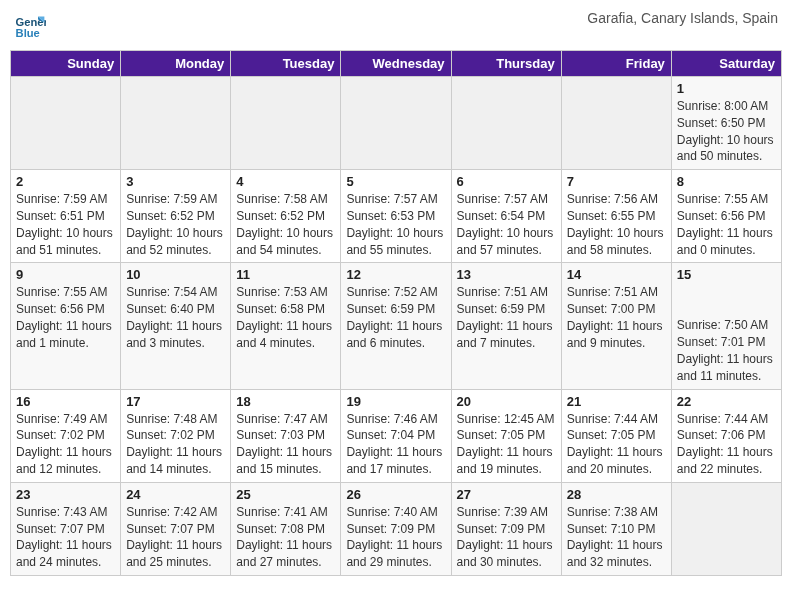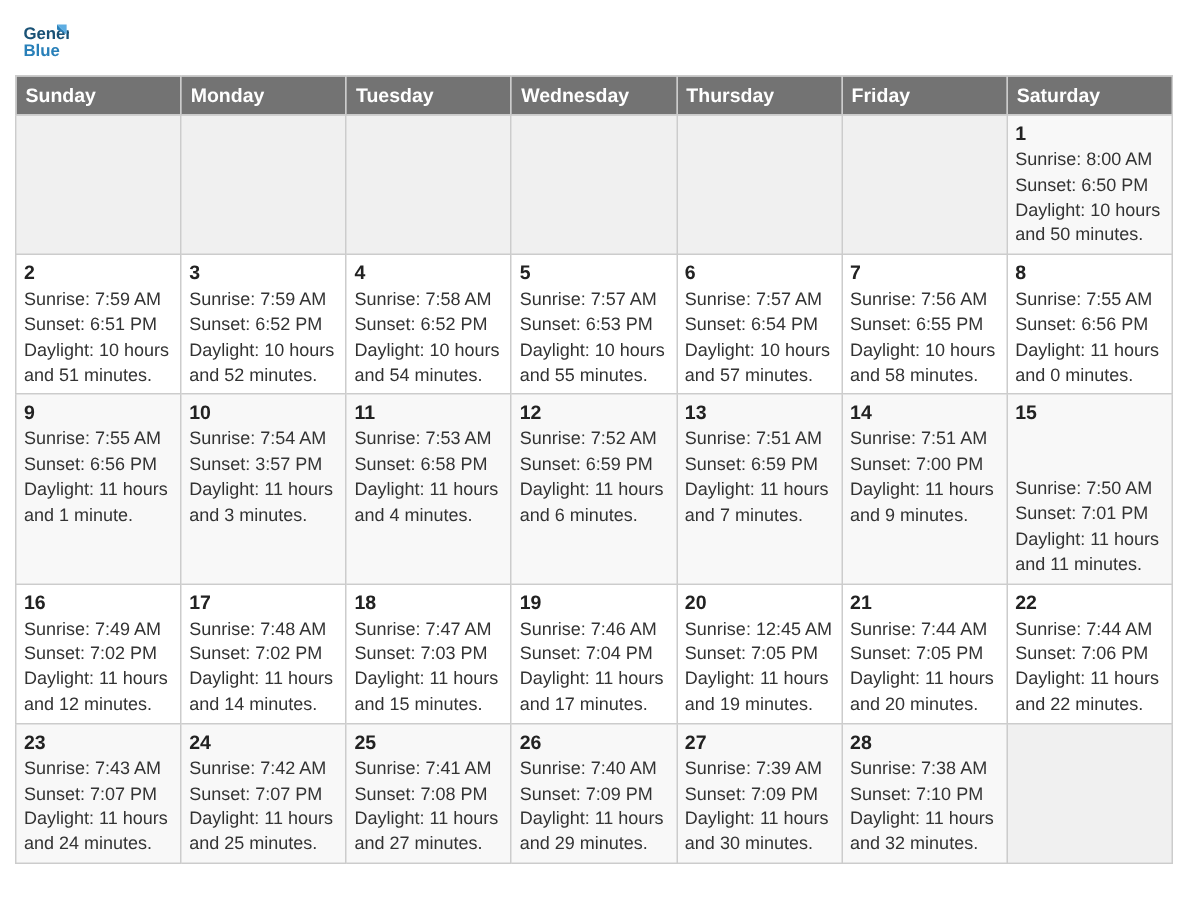--- a/index.html
+++ b/index.html
@@ -40,23 +40,23 @@
     .subtitle {
       font-size: 14px;
       color: #555;
     }
     .calendar {
       width: 100%;
       border-collapse: collapse;
       border: 1px solid #ccc;
     }
     .calendar th {
-      background-color: #737373;
+      background-color: #4c1d95;
       color: white;
-      text-align: left;
+      text-align: right;
       padding: 5px 6px;
       font-size: 13px;
       border: 1px solid #ccc;
     }
     .calendar td {
       border: 1px solid #ccc;
       vertical-align: top;
       padding: 4px 5px;
       width: calc(100% / 7);
       min-height: 80px;
@@ -92,20 +92,21 @@
 <div class="header">
   <div class="logo">
     <svg class="logo-icon" viewBox="0 0 40 40">
       <text x="2" y="20" font-size="14" fill="#1a5276" font-weight="bold">General</text>
       <text x="2" y="34" font-size="14" fill="#2980b9" font-weight="bold">Blue</text>
       <polygon points="30,8 38,16 30,12" fill="#2980b9"></polygon>
       <polygon points="30,8 38,8 38,16" fill="#5dade2"></polygon>
     </svg>
   </div>
   <div class="title-block">
+    <div class="subtitle">Garafia, Canary Islands, Spain</div>
   </div>
 </div>
 
 <table class="calendar">
   <thead>
     <tr>
     <th>Sunday</th>
         <th>Monday</th>
         <th>Tuesday</th>
         <th>Wednesday</th>
@@ -185,21 +186,21 @@
         <td>
           <span class="day-number">9</span>
           <div class="day-info" style="white-space: pre-line;">Sunrise: 7:55 AM
 Sunset: 6:56 PM
 Daylight: 11 hours
 and 1 minute.</div>
         </td>
         <td>
           <span class="day-number">10</span>
           <div class="day-info" style="white-space: pre-line;">Sunrise: 7:54 AM
-Sunset: 3:57 PM
+Sunset: 6:40 PM
 Daylight: 11 hours
 and 3 minutes.</div>
         </td>
         <td>
           <span class="day-number">11</span>
           <div class="day-info" style="white-space: pre-line;">Sunrise: 7:53 AM
 Sunset: 6:58 PM
 Daylight: 11 hours
 and 4 minutes.</div>
         </td>

